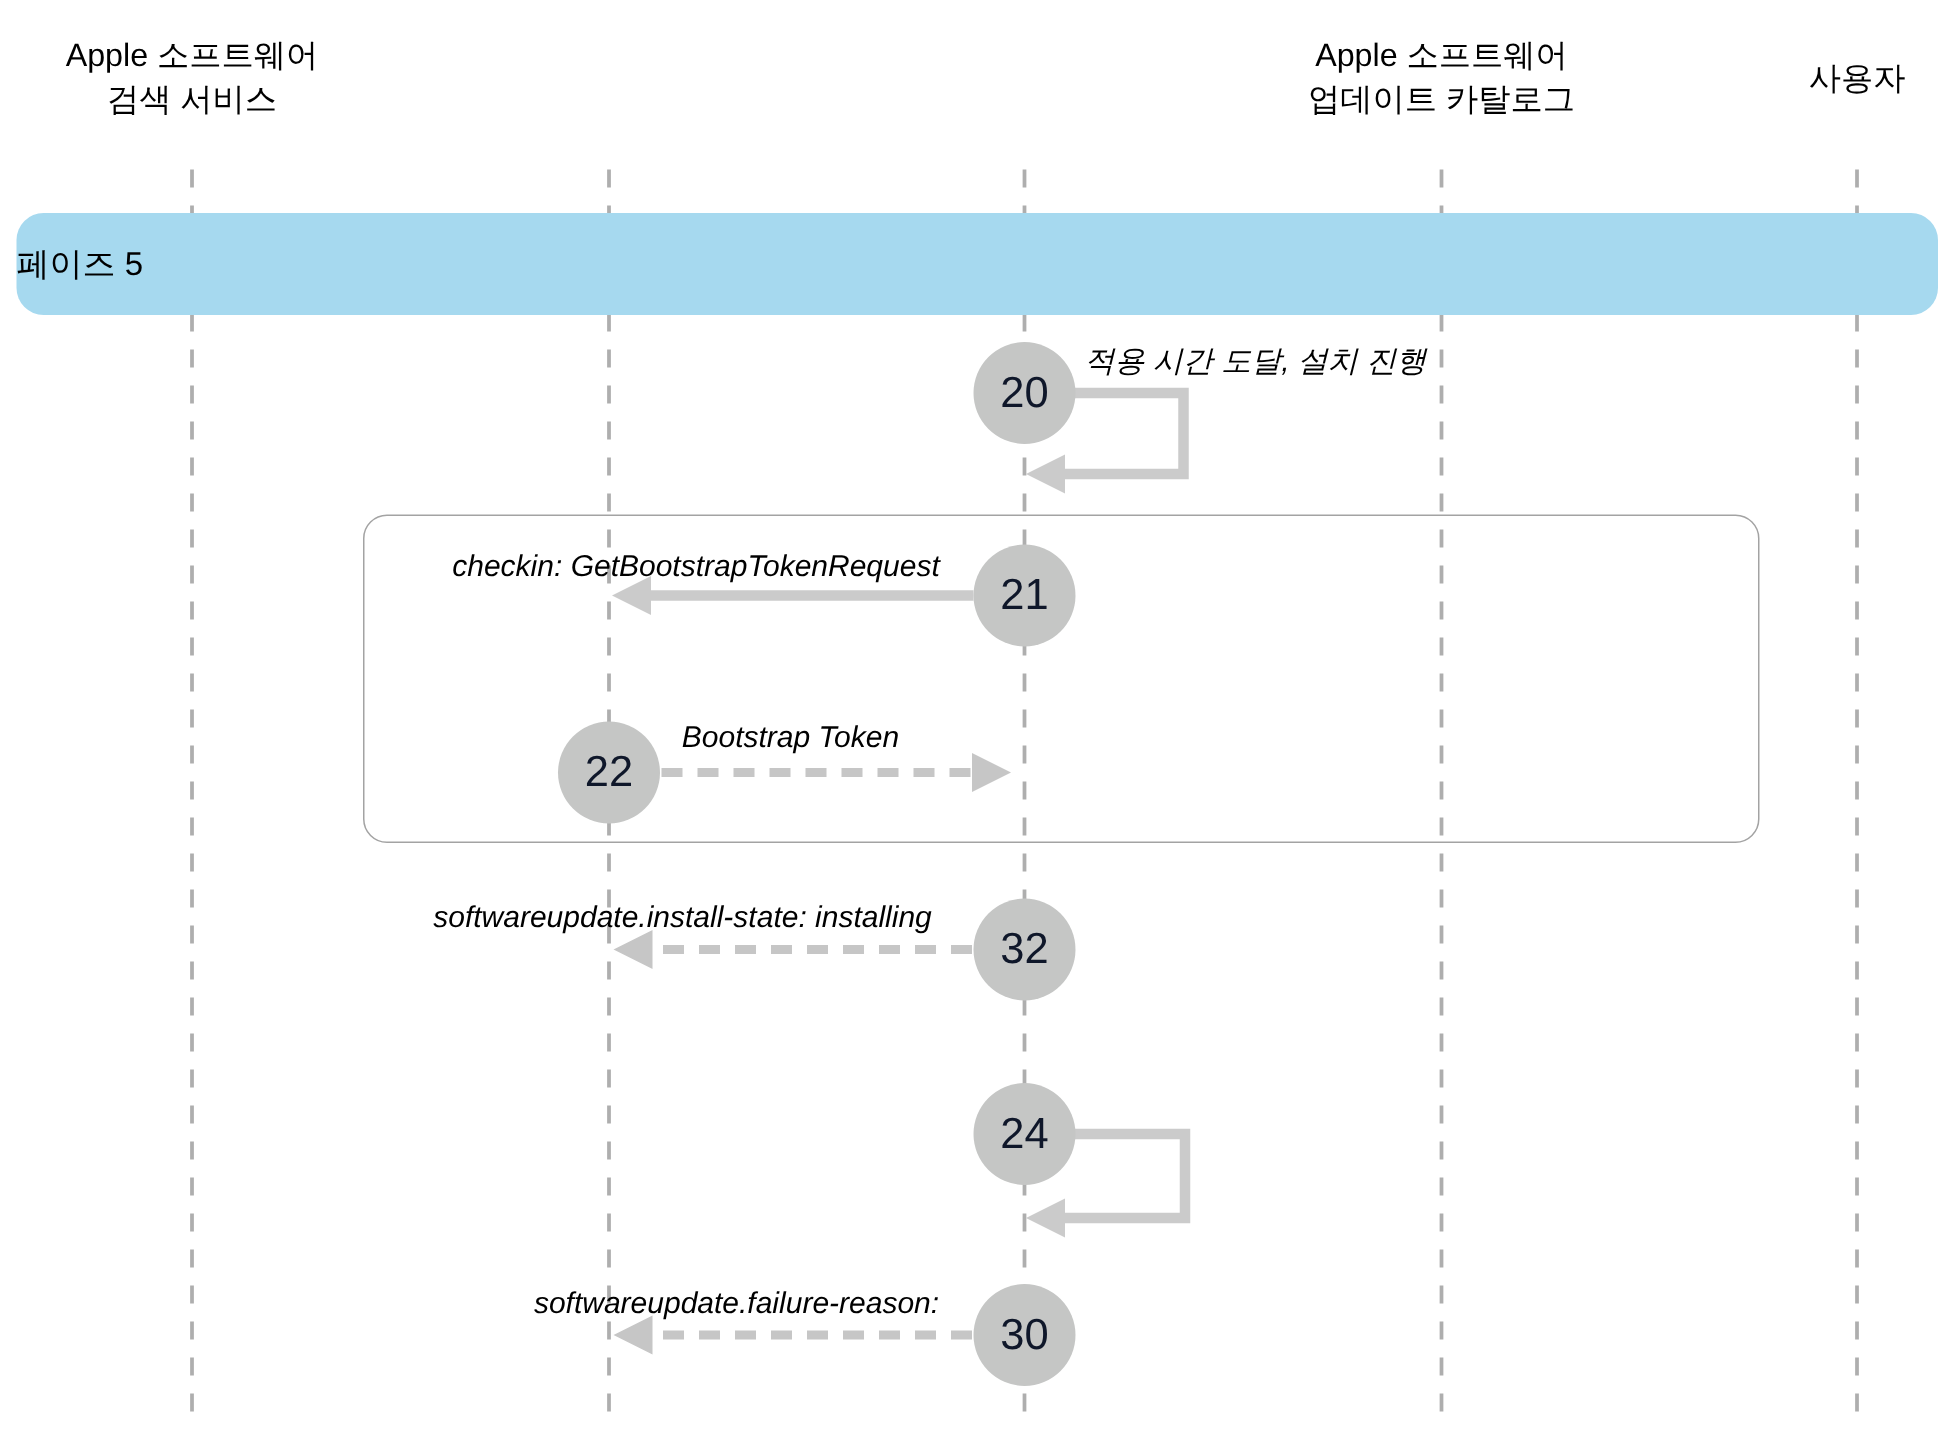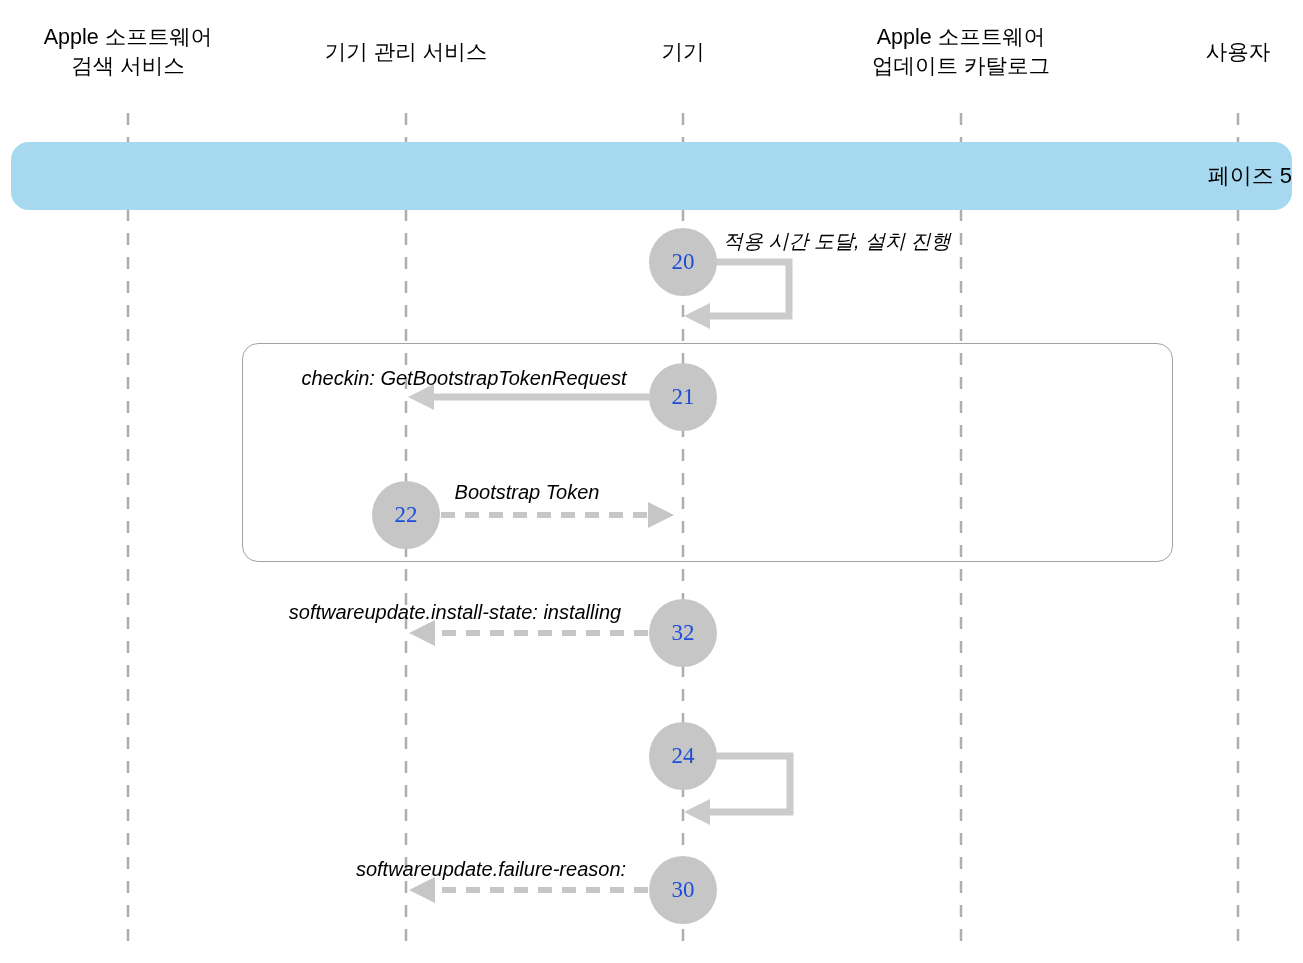--- a/index.html
+++ b/index.html
@@ -26,32 +26,32 @@
   .head-solid{fill:var(--arrow-solid);stroke:none;}
 
   .actor{
     position:absolute;top:16px;width:300px;height:72px;z-index:2;
     display:flex;flex-direction:column;justify-content:center;align-items:center;
     font-size:21.5px;line-height:29px;font-weight:500;text-align:center;white-space:nowrap;
   }
   .banner{
     position:absolute;left:11px;top:142px;width:1281px;height:68px;z-index:2;
     background:var(--banner-bg);border-radius:18px;
-    display:flex;align-items:center;justify-content:flex-end;
+    display:flex;align-items:center;justify-content:flex-start;
     font-size:22px;font-weight:400;
   }
   .opt-box{
     position:absolute;left:242px;top:343px;width:929px;height:217px;z-index:1;
     border:1.5px solid var(--box-border);border-radius:16px;background:transparent;
   }
   .circle{
     position:absolute;width:68px;height:68px;border-radius:50%;z-index:3;
     background:var(--circle-fill);
     display:flex;align-items:center;justify-content:center;
-    font-size:23px;color:#1d4ed8;font-family:Liberation Serif, serif;
+    font-size:29px;color:#0f172a;
   }
   .msg{
     position:absolute;z-index:3;font-size:20px;line-height:24px;white-space:nowrap;font-style:italic;
   }
   .msg.centered{transform:translateX(-50%);}
   .note{
     position:absolute;z-index:3;font-size:20px;line-height:24px;white-space:nowrap;
     transform:translateX(-50%);
   }
 </style>
@@ -98,28 +98,20 @@
     <g>
       <line class="dashed-arrow" x1="648" y1="890" x2="435" y2="890"></line>
       <path class="head" d="M 409 890 L 435 877 L 435 903 Z"></path>
     </g>
   </svg>
 
   <div class="actor" style="left:-22px">
     <span>Apple 소프트웨어</span>
     <span>검색 서비스</span>
   </div>
-  <div class="actor" style="left:256px">
-    <span>기기 관리 서비스</span>
-    <span></span>
-  </div>
-  <div class="actor" style="left:533px">
-    <span>기기</span>
-    <span></span>
-  </div>
   <div class="actor" style="left:811px">
     <span>Apple 소프트웨어</span>
     <span>업데이트 카탈로그</span>
   </div>
   <div class="actor" style="left:1088px">
     <span>사용자</span>
     <span></span>
   </div>
 
   <div class="banner">

